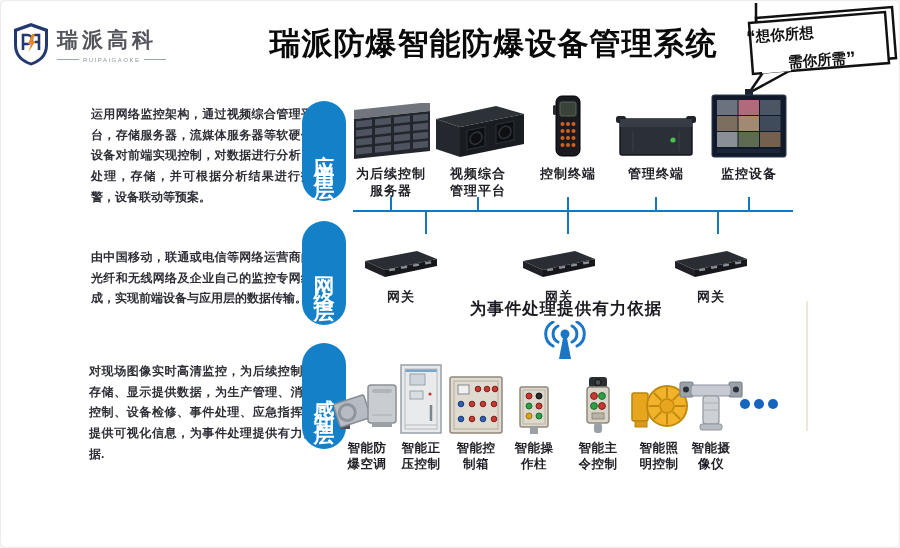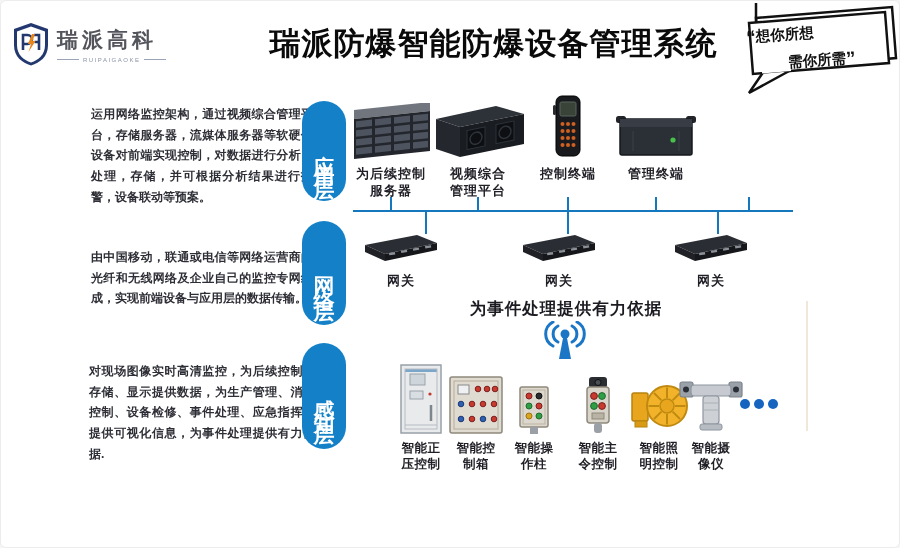--- a/index.html
+++ b/index.html
@@ -40,21 +40,21 @@
   #pill-net { top:220px; height:104px; }
   #pill-per { top:342px; height:106px; }
 
   
   .cell { position:absolute; display:flex; flex-direction:column; align-items:center; }
   .art { display:flex; align-items:flex-end; justify-content:center; }
   .dev-label { white-space:pre-line; text-align:center; font-size:13px; font-weight:bold;
                color:#1f1f26; line-height:1.3; letter-spacing:1px; margin-top:3px; }
   .app-cell { top:86px; width:92px; }
   .app-cell .art { height:76px; }
-  .gw-cell { top:228px; width:84px; }
+  .gw-cell { top:244px; width:84px; }
   .gw-cell .art { height:36px; }
   .gw-cell .dev-label { margin-top:8px; }
   .per-cell { top:360px; width:58px; }
   .per-cell .art { height:76px; }
   .per-cell .dev-label { font-size:12.5px; letter-spacing:0.5px; }
 
   
   .hline { position:absolute; left:352px; top:209px; width:440px; height:2px; background:#1577be; }
   .tick { position:absolute; width:2px; background:#1577be; }
   .tick.up   { top:196px; height:14px; }
@@ -201,20 +201,41 @@
         <rect x="7" y="12" width="72" height="36" rx="2" fill="#2b2f36" stroke="#16181c" stroke-width="1.5"></rect>
         <rect x="7" y="12" width="72" height="8" fill="#383d45"></rect>
         <line x1="20" y1="24" x2="20" y2="44" stroke="#3c4149"></line>
         <line x1="66" y1="24" x2="66" y2="44" stroke="#3c4149"></line>
         <circle cx="60" cy="33" r="2.6" fill="#46c24a"></circle>
       </svg>
     </div>
     <div class="dev-label">管理终端</div>
   </div>
 
+  <div class="cell app-cell" style="left:702px">
+    <div class="art">
+      <svg width="82" height="74" viewBox="0 0 82 74">
+        <rect x="37" y="0" width="8" height="8" fill="#1c222e"></rect>
+        <rect x="4" y="6" width="74" height="62" rx="2" fill="#101a2c" stroke="#2b3950"></rect>
+        <g>
+          <rect x="9" y="11" width="20.5" height="15" fill="#6b7280"></rect>
+            <rect x="30.5" y="11" width="20.5" height="15" fill="#b06a7a"></rect>
+            <rect x="52" y="11" width="20.5" height="15" fill="#4b5563"></rect>
+          <rect x="9" y="27" width="20.5" height="15" fill="#7c6f5f"></rect>
+            <rect x="30.5" y="27" width="20.5" height="15" fill="#a08b72"></rect>
+            <rect x="52" y="27" width="20.5" height="15" fill="#3f4a5a"></rect>
+          <rect x="9" y="43" width="20.5" height="15" fill="#8a8f96"></rect>
+            <rect x="30.5" y="43" width="20.5" height="15" fill="#5d6b52"></rect>
+            <rect x="52" y="43" width="20.5" height="15" fill="#74604f"></rect>
+        </g>
+        <rect x="9" y="60" width="63.5" height="4" fill="#1b2638"></rect>
+      </svg>
+    </div>
+    <div class="dev-label">监控设备</div>
+  </div>
 
   <div class="hline"></div>
   <div class="tick up" style="left:389px"></div>
   <div class="tick up" style="left:476px"></div>
   <div class="tick up" style="left:566px"></div>
   <div class="tick up" style="left:654px"></div>
   <div class="tick up" style="left:747px"></div>
   <div class="tick down" style="left:424px"></div>
   <div class="tick down" style="left:566px"></div>
   <div class="tick down" style="left:716px"></div>
@@ -274,20 +295,37 @@
     <svg width="46" height="42" viewBox="0 0 46 42">
       <circle cx="23" cy="13" r="4.5" fill="#1b76c6"></circle>
       <polygon points="21,17 25,17 29,38 17,38" fill="#1b76c6"></polygon>
       <path d="M16 21 A9 9 0 0 1 16 5" fill="none" stroke="#1b76c6" stroke-width="3" stroke-linecap="round"></path>
       <path d="M11 25 A13.5 13.5 0 0 1 11 1" fill="none" stroke="#1b76c6" stroke-width="3" stroke-linecap="round"></path>
       <path d="M30 21 A9 9 0 0 0 30 5" fill="none" stroke="#1b76c6" stroke-width="3" stroke-linecap="round"></path>
       <path d="M35 25 A13.5 13.5 0 0 0 35 1" fill="none" stroke="#1b76c6" stroke-width="3" stroke-linecap="round"></path>
     </svg>
   </div>
 
+  <div class="cell per-cell" style="left:336px;width:60px">
+    <div class="art">
+      <svg width="66" height="62" viewBox="0 0 66 62">
+        <rect x="6" y="42" width="10" height="12" fill="#4c4f55"></rect>
+        <g transform="rotate(-18 18 36)">
+          <rect x="2" y="24" width="32" height="24" rx="2" fill="#b7bcc2" stroke="#878d95" stroke-width="1.5"></rect>
+          <circle cx="13" cy="36" r="8" fill="none" stroke="#8e949c" stroke-width="3"></circle>
+        </g>
+        <rect x="34" y="10" width="28" height="38" rx="3" fill="#c9cdd2" stroke="#8a9098" stroke-width="1.5"></rect>
+        <rect x="38" y="14" width="20" height="4" rx="2" fill="#b0b5bb"></rect>
+        <line x1="38" y1="40" x2="58" y2="40" stroke="#a7adb4"></line>
+        <rect x="38" y="48" width="20" height="4" fill="#9aa0a6"></rect>
+      </svg>
+    </div>
+    <div class="dev-label">智能防
+爆空调</div>
+  </div>
 
   <div class="cell per-cell" style="left:391px">
     <div class="art">
       <svg width="48" height="74" viewBox="0 0 48 74">
         <rect x="4" y="2" width="40" height="68" fill="#e8eaec" stroke="#98a0a8" stroke-width="1.5"></rect>
         <rect x="8" y="6" width="32" height="3" fill="#7aa7c9"></rect>
         <rect x="8" y="6" width="32" height="60" fill="none" stroke="#b6bcc3"></rect>
         <rect x="13" y="11" width="15" height="11" fill="#cfd6db" stroke="#9aa2aa"></rect>
         <rect x="13" y="28" width="13" height="8" fill="#d8dee2" stroke="#9aa2aa"></rect>
         <circle cx="33" cy="31" r="1.6" fill="#c0392b"></circle>

